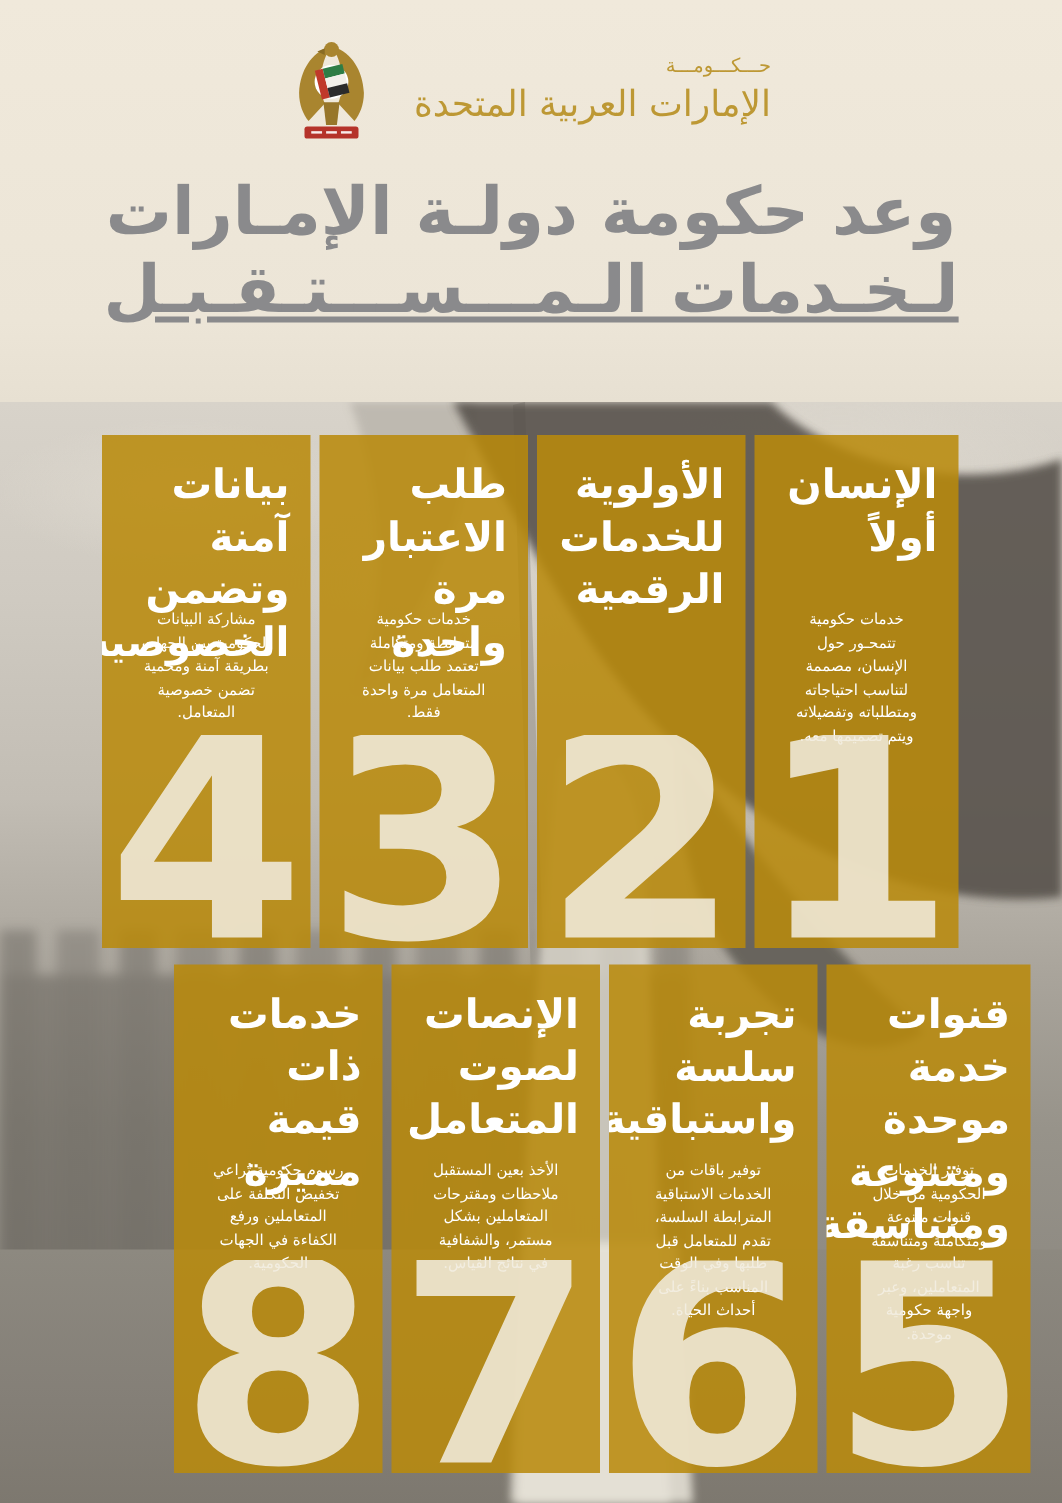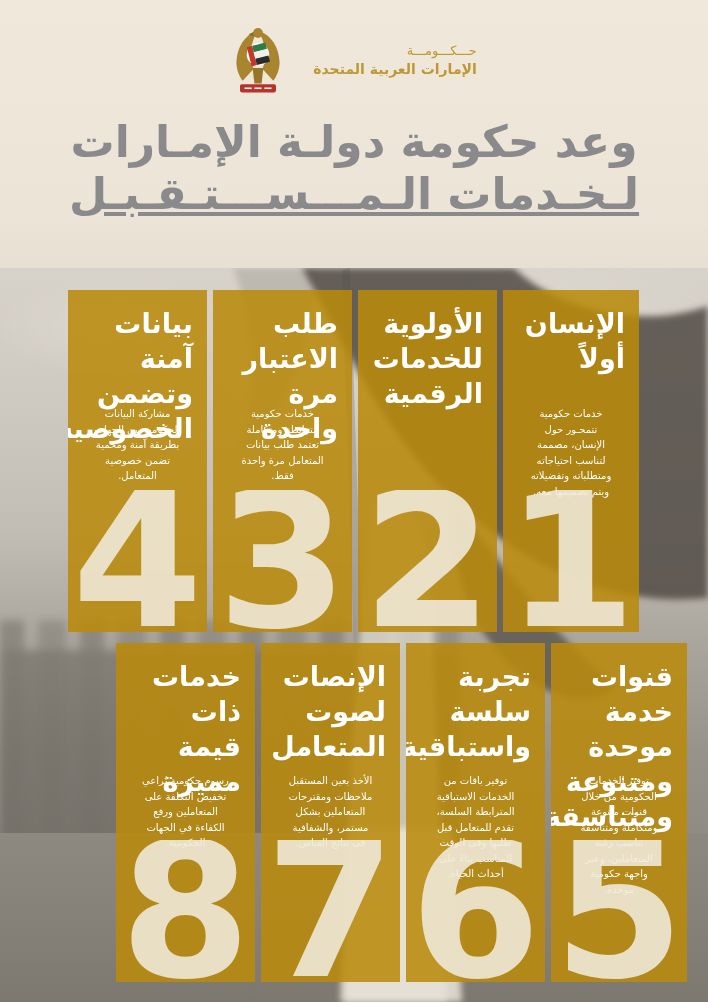--- a/index.html
+++ b/index.html
@@ -10,21 +10,21 @@
     background:#efe8da; overflow:hidden;
   }
   
   .header{ position:absolute; top:0; left:0; width:708px; height:268px;
     background:linear-gradient(180deg,#f0e9db 0%,#ece5d7 80%,#e7e0d2 100%); z-index:3;}
   .logo{ position:absolute; top:24px; left:0; width:708px; display:flex;
     justify-content:center; align-items:center; gap:28px;}
   .emblem{ width:54px; height:72px; flex:0 0 auto; }
   .logo-text{ text-align:right; direction:rtl; color:#bd9834; }
   .logo-line1{ font-size:13px; letter-spacing:1px; margin-bottom:3px; }
-  .logo-line2{ font-size:14px; font-weight:bold; }
+  .logo-line2{ font-size:24px; font-weight:normal; }
   .title{ position:absolute; top:116px; left:0; width:708px; text-align:center;
     direction:rtl; color:#8a8a8c; font-weight:bold; line-height:1.18; }
   .title .t1{ font-size:44px; }
   .title .t2{ font-size:44px;text-decoration:underline; }
   
   .photo{ position:absolute; top:268px; left:0; width:708px; height:734px; z-index:0;
     background:linear-gradient(180deg,#d8d3ca 0%,#cfcac1 18%,#c2bdb4 36%,
       #a9a49b 52%,#97938a 66%,#8e8a82 80%,#868279 100%);}
   .clouds{ position:absolute; top:0; left:0; width:708px; height:200px; opacity:.6;
     background:

